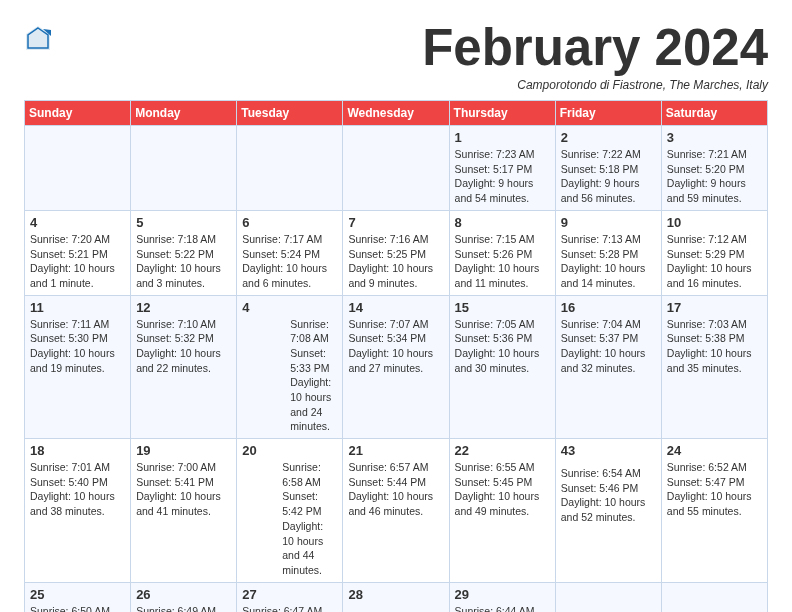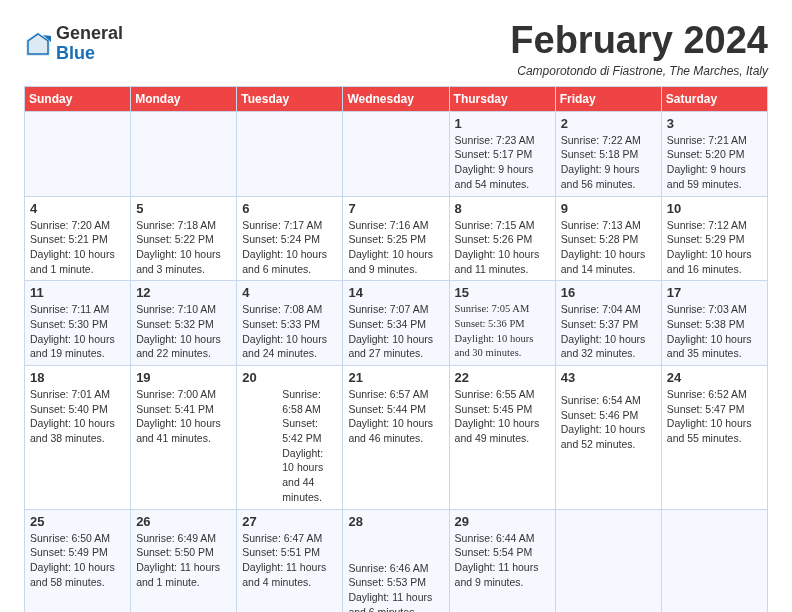--- a/index.html
+++ b/index.html
@@ -38,21 +38,21 @@
     }
     .logo-icon {
       width: 28px;
       height: 28px;
       margin-right: 4px;
     }
     .title-block {
       text-align: right;
     }
     .month-title {
-      font-size: 38px;
+      font-size: 51px;
       font-weight: bold;
       color: #333;
       line-height: 1.1;
     }
     .location {
       font-size: 12px;
       color: #333;
       font-style: italic;
       margin-top: 2px;
     }
@@ -104,24 +104,20 @@
 </head>
 <body>
 
 <div class="header">
   <div class="logo">
     <svg class="logo-icon" viewBox="0 0 28 28" xmlns="http://www.w3.org/2000/svg">
       <polygon points="14,2 26,10 26,26 2,26 2,10" fill="#1a6fb5" opacity="0.15"></polygon>
       <polygon points="14,4 24,11 24,24 4,24 4,11" fill="none" stroke="#1a6fb5" stroke-width="1.5"></polygon>
       <polygon points="19,5 27,12 27,6" fill="#1a6fb5"></polygon>
     </svg>
-    <div class="logo-text">
-      <span class="logo-general">General</span>
-      <span class="logo-blue">Blue</span>
-    </div>
   </div>
   <div class="title-block">
     <div class="month-title">February 2024</div>
     <div class="location">Camporotondo di Fiastrone, The Marches, Italy</div>
   </div>
 </div>
 
 <table>
   <thead>
     <tr>
@@ -223,35 +219,35 @@
         </td>
         <td>
           <span class="day-number">12</span>
           <div class="day-info" style="white-space: pre-line;">Sunrise: 7:10 AM
 Sunset: 5:32 PM
 Daylight: 10 hours
 and 22 minutes.</div>
         </td>
         <td>
           <span class="day-number">4</span>
-          <div class="day-info" style="white-space: pre-line;">Sunrise: 7:08 AM
+          <div class="day-info" style="white-space: pre-line; margin-left: 48px;">Sunrise: 7:08 AM
 Sunset: 5:33 PM
 Daylight: 10 hours
 and 24 minutes.</div>
         </td>
         <td>
           <span class="day-number">14</span>
           <div class="day-info" style="white-space: pre-line;">Sunrise: 7:07 AM
 Sunset: 5:34 PM
 Daylight: 10 hours
 and 27 minutes.</div>
         </td>
         <td>
           <span class="day-number">15</span>
-          <div class="day-info" style="white-space: pre-line; font-family: Liberation Serif, serif;">Sunrise: 7:05 AM
+          <div class="day-info" style="white-space: pre-line;">Sunrise: 7:05 AM
 Sunset: 5:36 PM
 Daylight: 10 hours
 and 30 minutes.</div>
         </td>
         <td>
           <span class="day-number">16</span>
           <div class="day-info" style="white-space: pre-line;">Sunrise: 7:04 AM
 Sunset: 5:37 PM
 Daylight: 10 hours
 and 32 minutes.</div>

